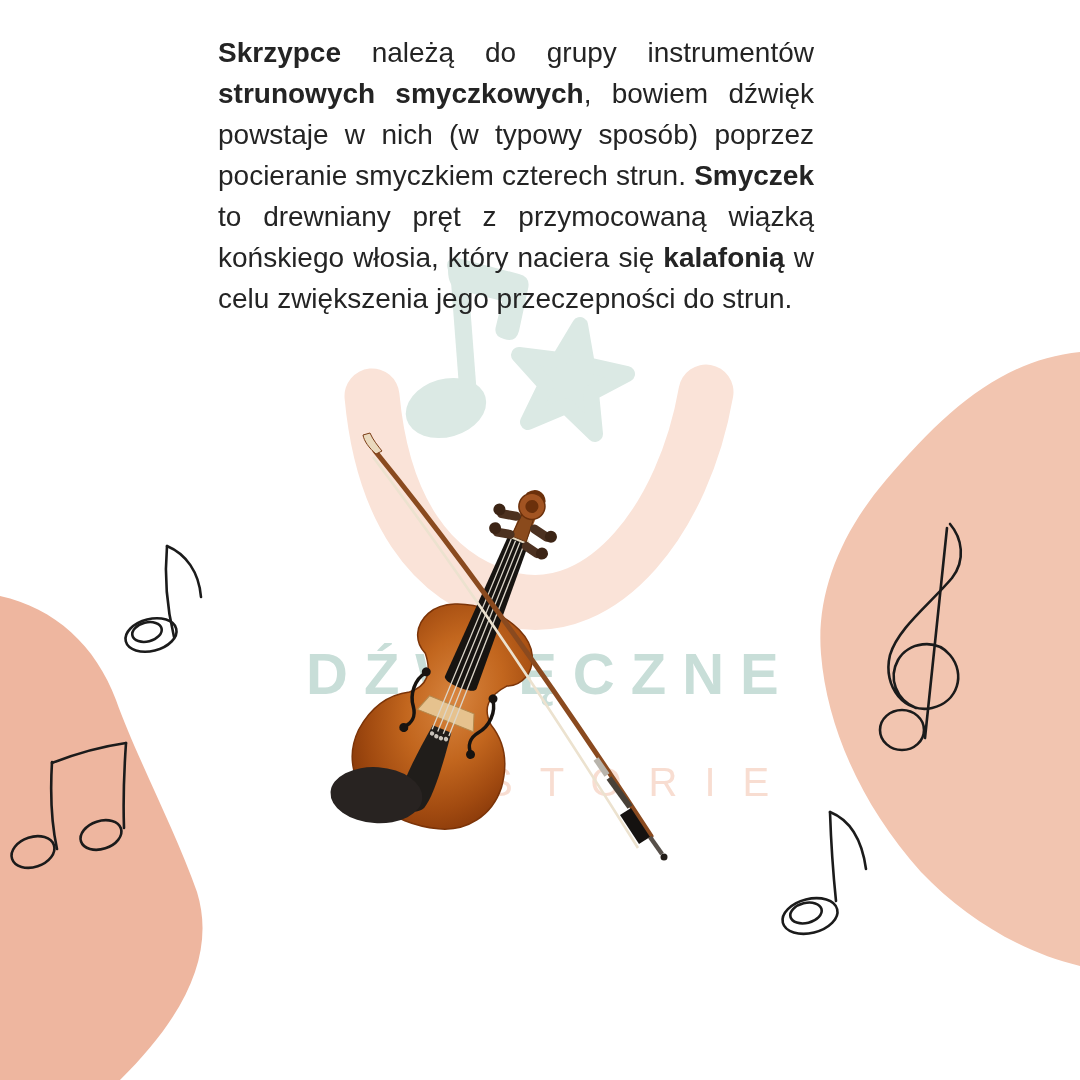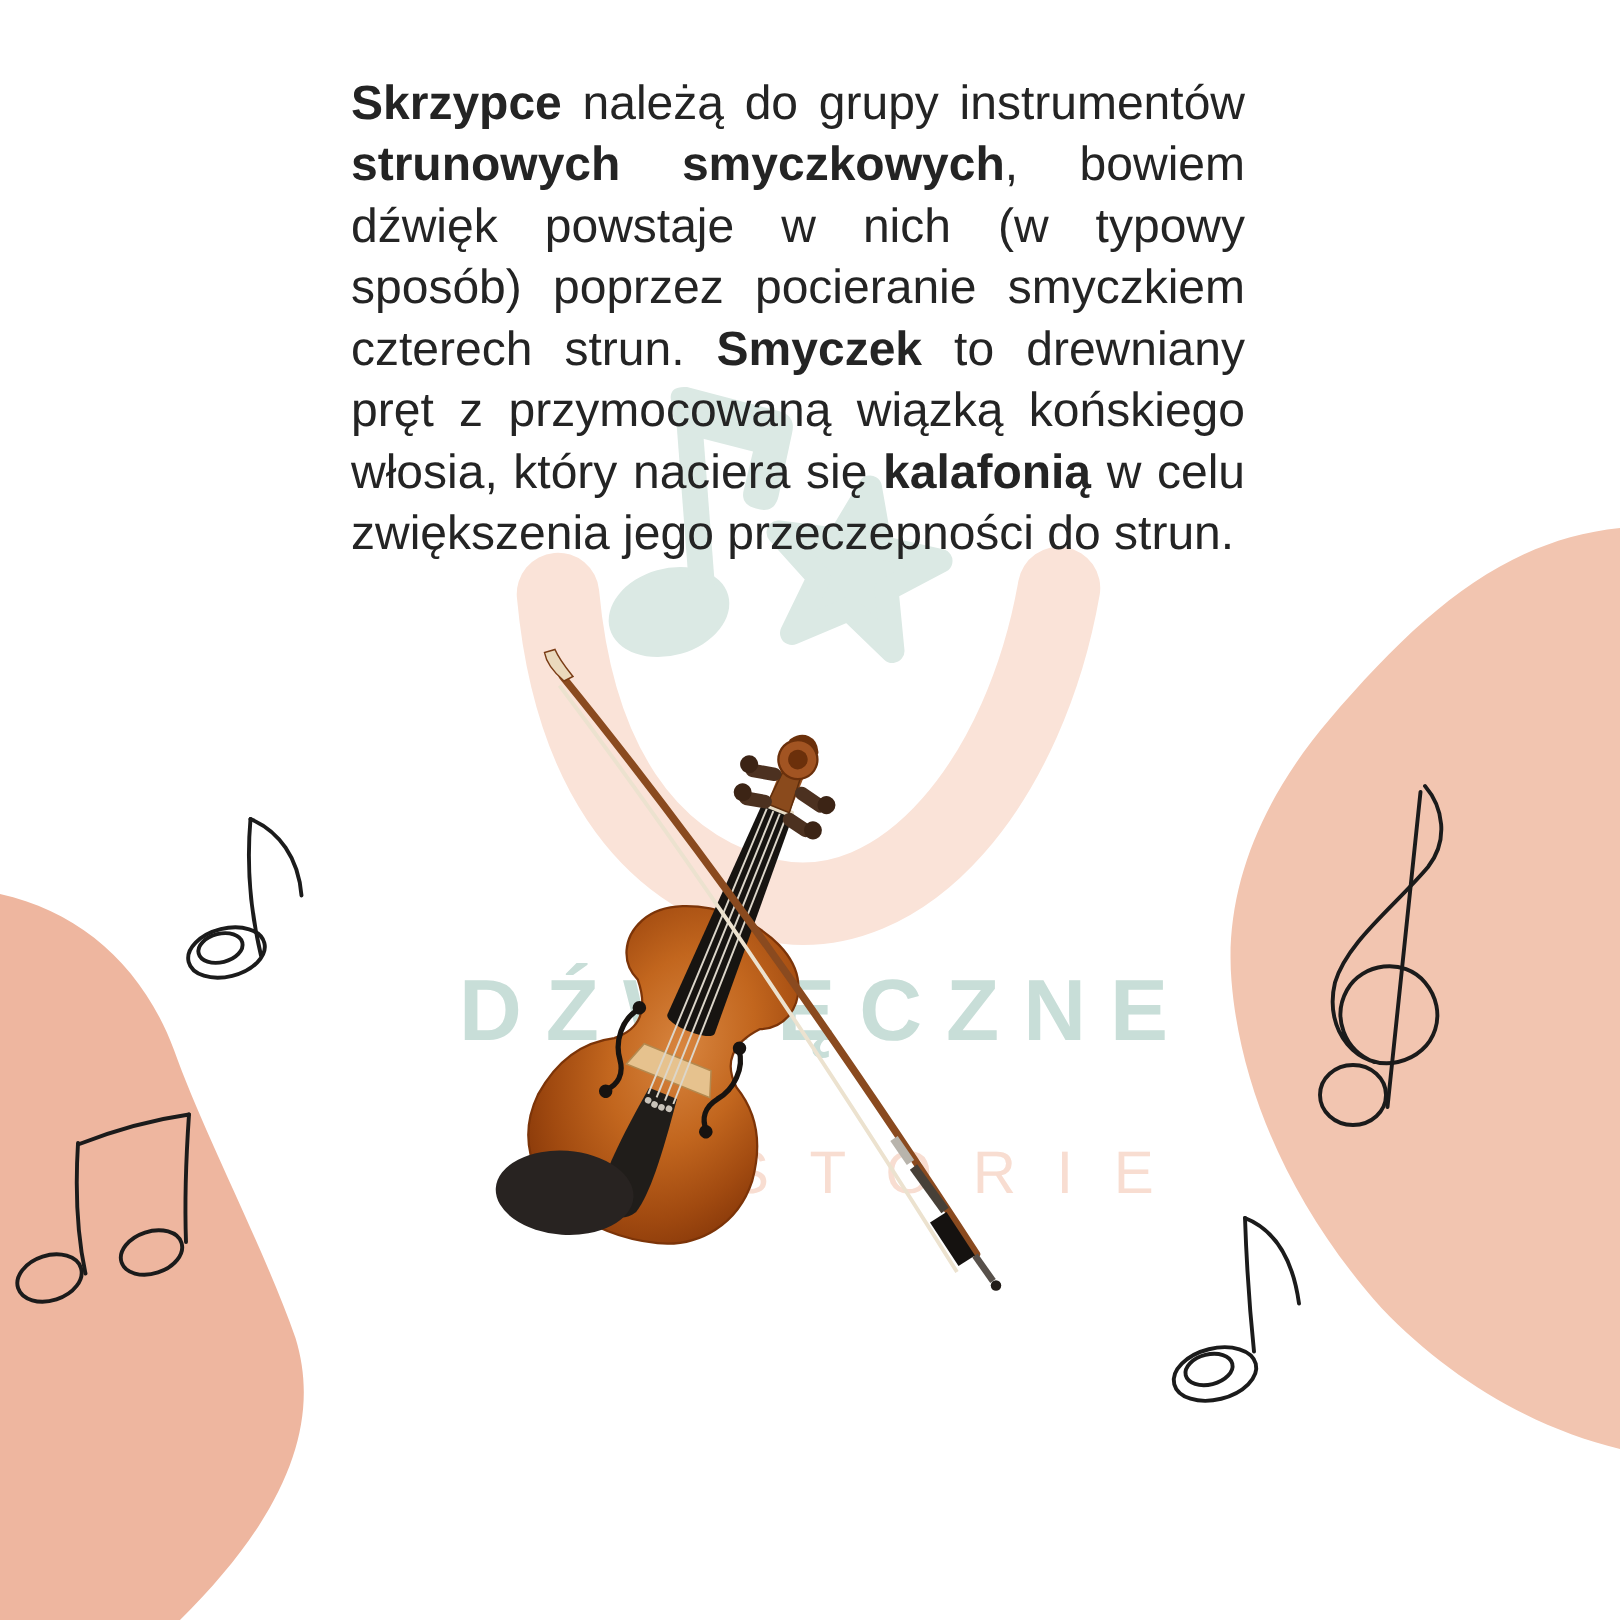--- a/index.html
+++ b/index.html
@@ -7,22 +7,22 @@
     position:relative;width:1080px;height:1080px;background:#ffffff;
     overflow:hidden;font-family:"Liberation Sans","DejaVu Sans",sans-serif;
   }
   .layer{position:absolute;left:0;top:0;width:1080px;height:1080px;}
   #decor-layer{z-index:1;}
   .watermark-line{position:absolute;z-index:2;white-space:nowrap;}
   #wm1{left:306px;top:640px;font-size:58px;font-weight:700;letter-spacing:16px;}
   #wm2{left:392px;top:760px;font-size:40px;font-weight:400;letter-spacing:27px;}
   #violin-layer{z-index:3;}
   .article{
-    position:absolute;z-index:4;left:218px;top:32px;width:596px;margin:16px;
-    font-size:32px;line-height:41px;text-align:justify;color:#242424;
+    position:absolute;z-index:4;left:218px;top:32px;width:596px;margin:0;
+    font-size:28px;line-height:41px;text-align:justify;color:#242424;
   }
   .article strong{font-weight:700;}
 </style>
 </head>
 <body>
 
 <div class="canvas">
 
   <svg id="decor-layer" class="layer" viewBox="0 0 1080 1080">
     <path d="M0,596 C55,608 96,646 116,700 C136,756 176,832 197,892 C215,950 189,1012 120,1080 L0,1080 Z" fill="#eeb69f"></path>

